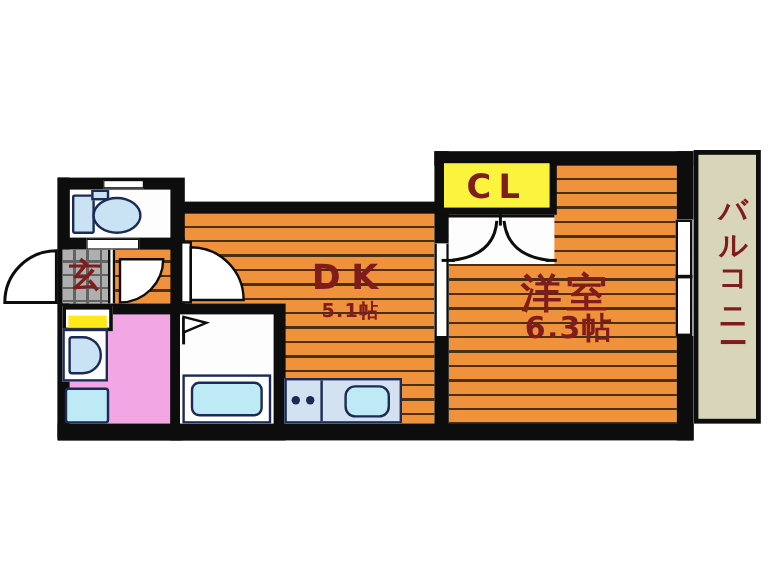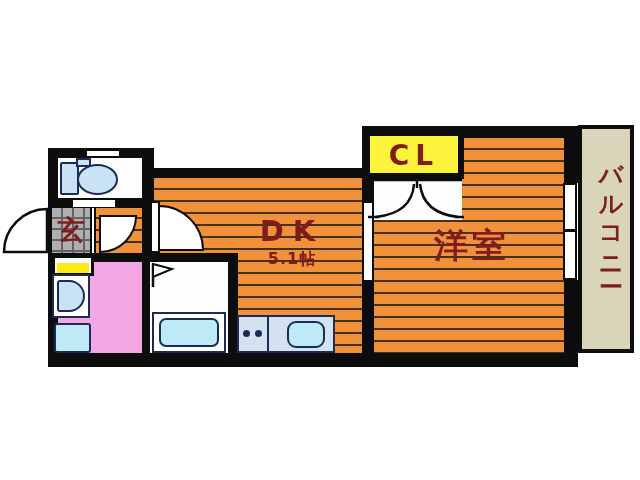--- a/index.html
+++ b/index.html
@@ -98,20 +98,21 @@
     <g>
       <path d="M 153 287 L 153 264" stroke="#0d0d0d" stroke-width="2.5" fill="none"></path>
       <path d="M 153 264 L 172 269 L 153 277 Z" fill="#ffffff" stroke="#0d0d0d" stroke-width="2"></path>
     </g>
   </svg>
 
   <div class="label" style="left:224px;top:217px;width:136px;font-size:29px;letter-spacing:9px;">DK</div>
   <div class="label" style="left:224px;top:251px;width:136px;font-size:16px;letter-spacing:1px;">5.1帖</div>
 
   <div class="label" style="left:404px;top:228px;width:136px;font-size:34px;letter-spacing:4px;">洋室</div>
+  <div class="label" style="left:404px;top:261px;width:140px;font-size:25px;letter-spacing:1px;">6.3帖</div>
 
   <div class="label" style="left:370px;top:142px;width:88px;font-size:28px;letter-spacing:6px;">CL</div>
 
   <div class="label" style="left:52px;top:216px;width:38px;font-size:27px;">玄</div>
 
   <div class="label" style="left:589px;top:148px;width:34px;height:195px;font-size:24px;
               writing-mode:vertical-rl;text-orientation:upright;letter-spacing:4px;text-align:left;">バルコニー</div>
 
 </div>
 

